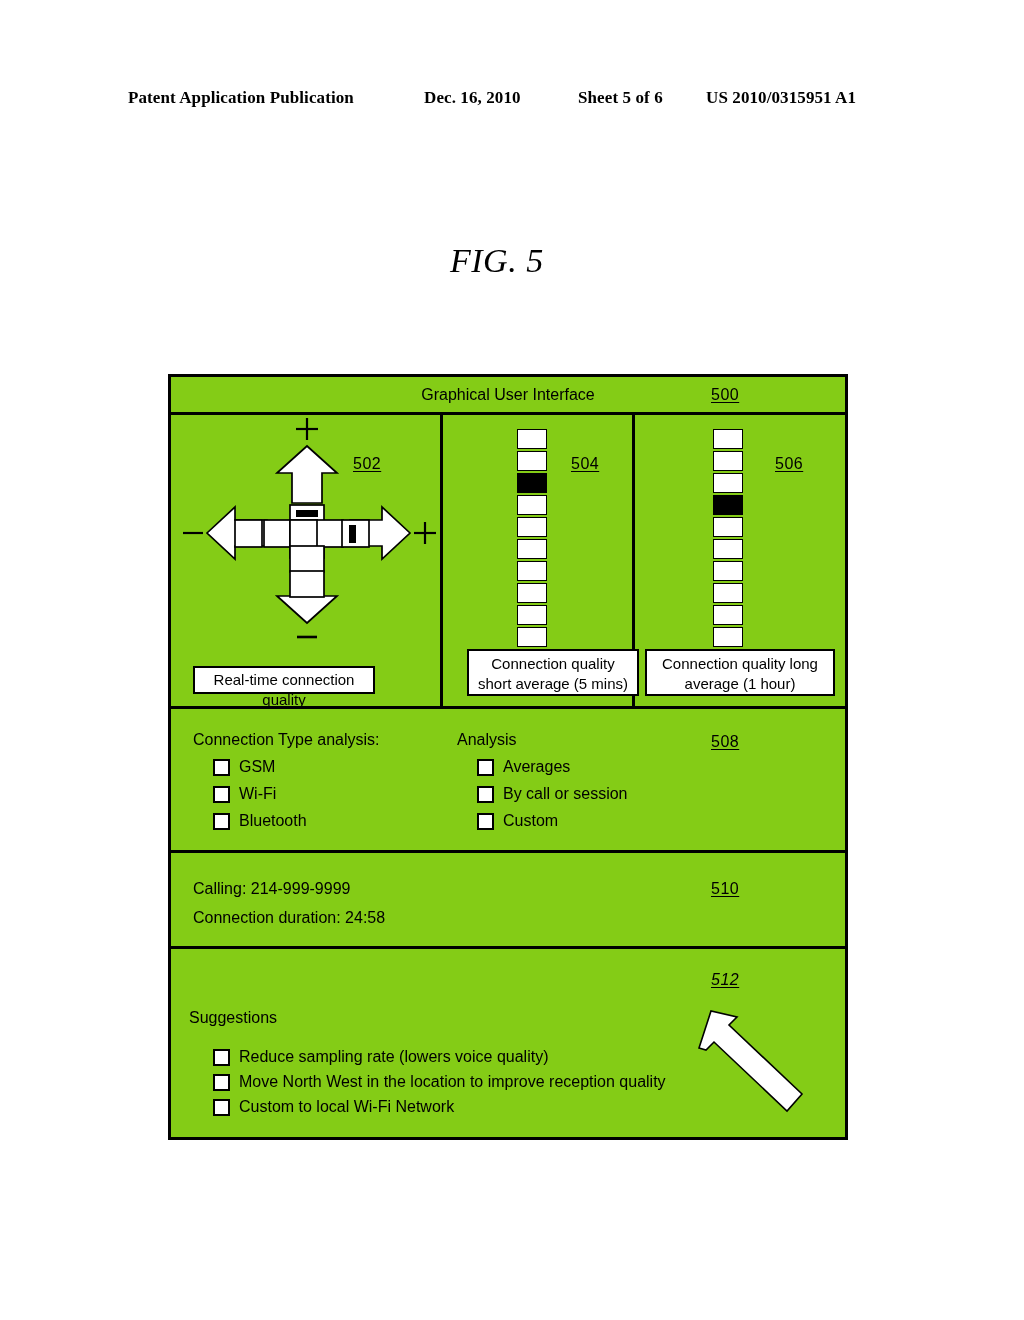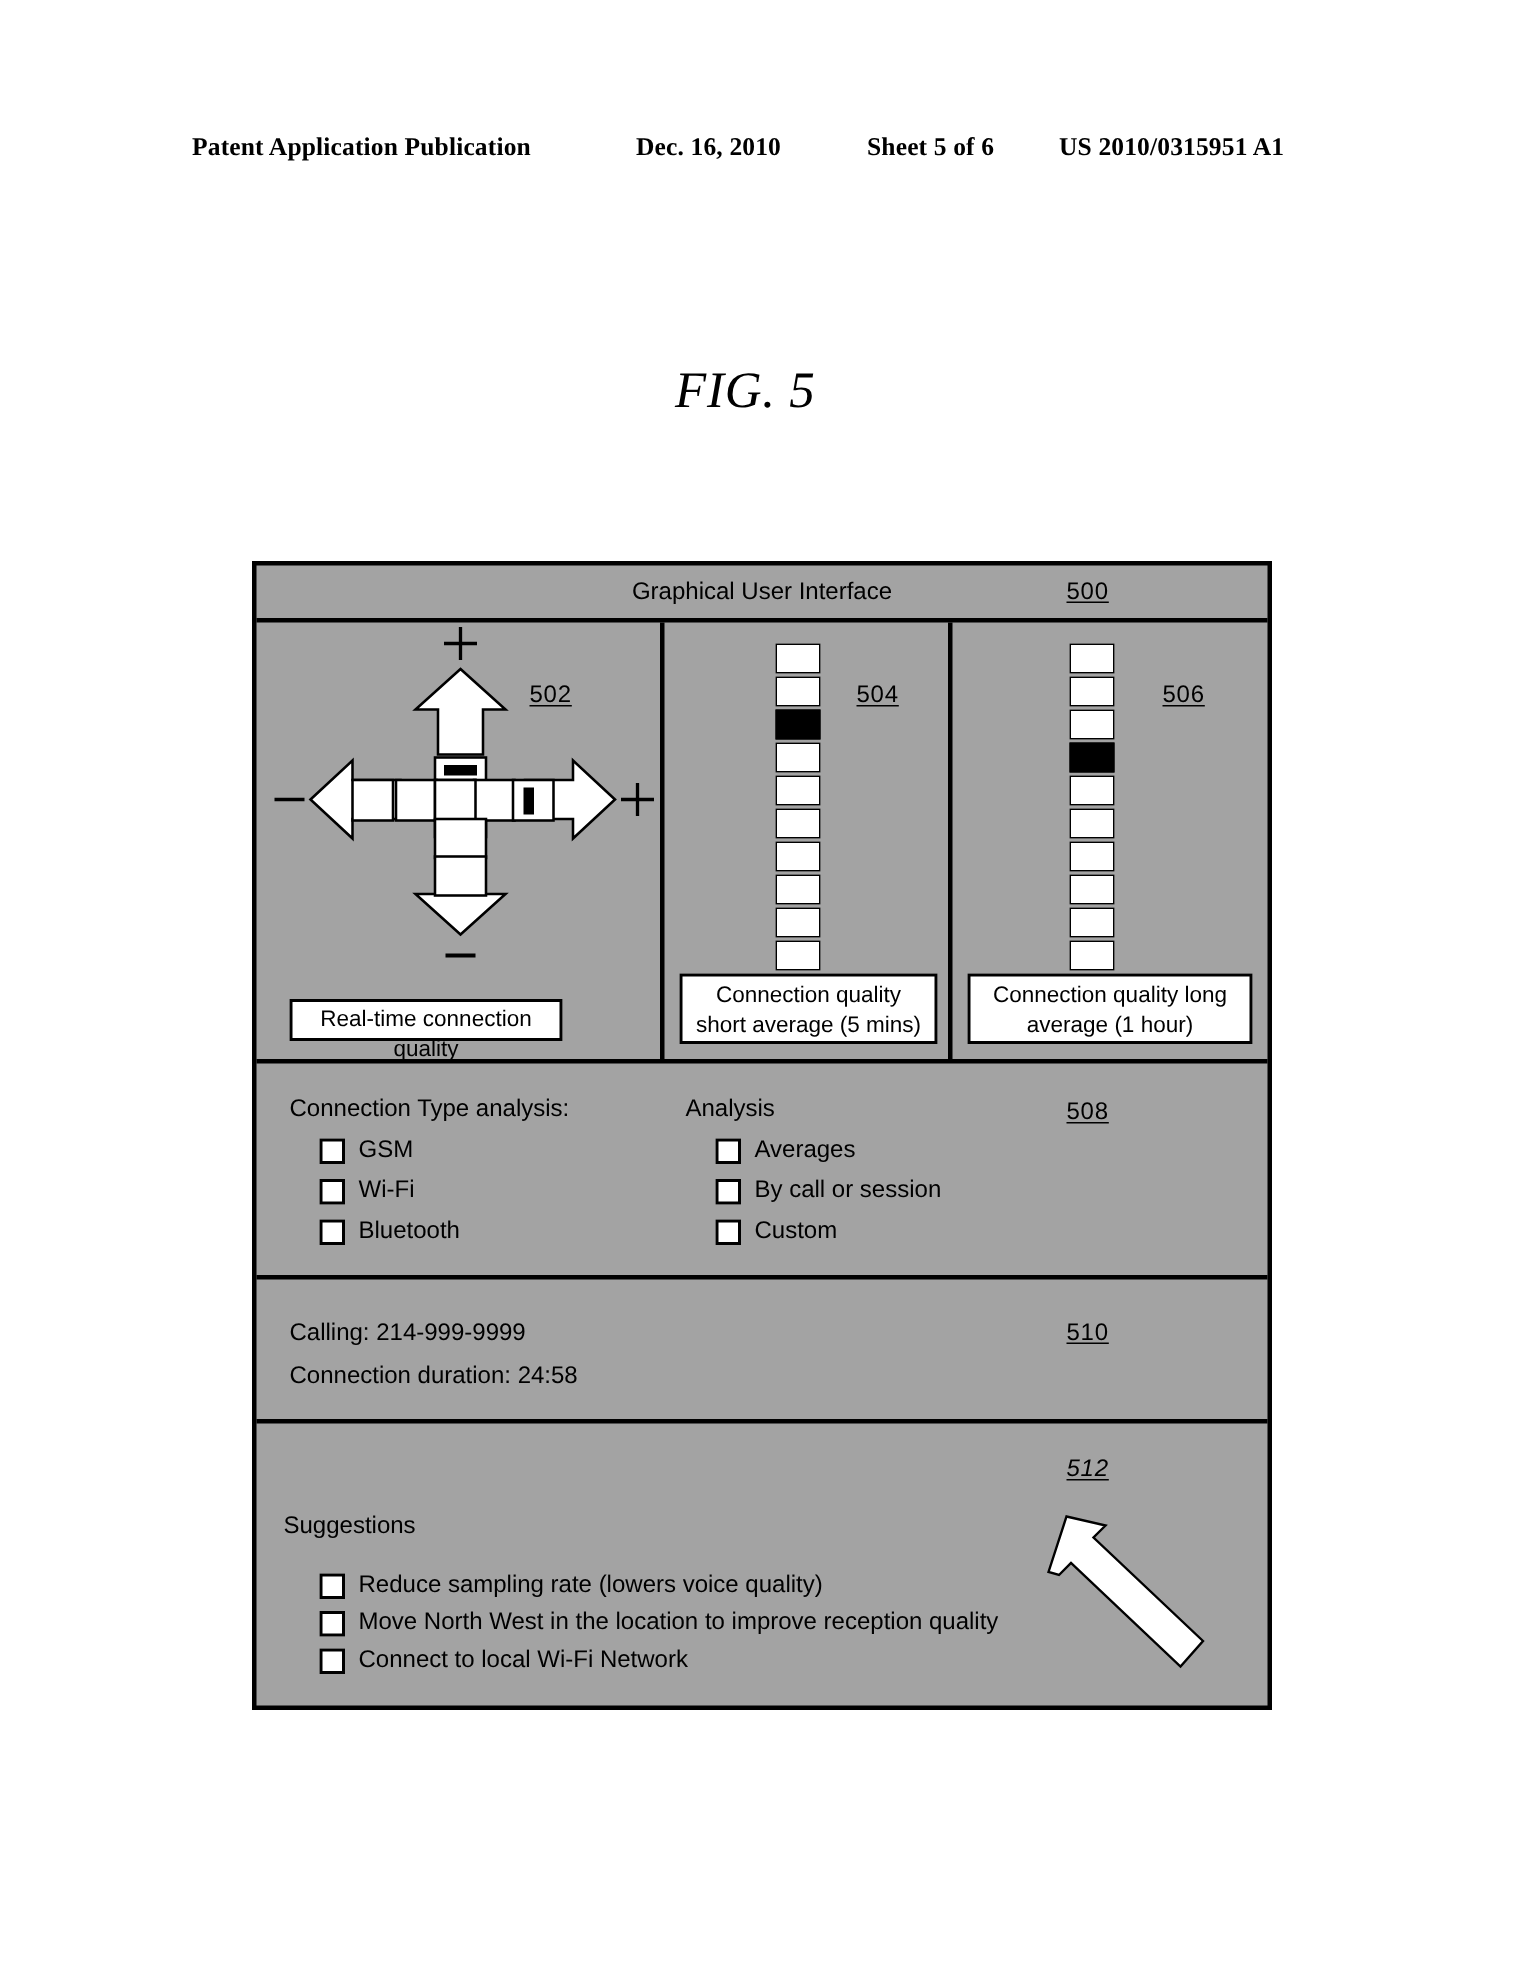--- a/index.html
+++ b/index.html
@@ -47,21 +47,21 @@
 
   
   .gui-frame {
     position: absolute;
     left: 168px;
     top: 374px;
     width: 680px;
     height: 766px;
     border: 3px solid #000;
     box-sizing: border-box;
-    background: #a3a3a3;
+    background: #84cc16;
   }
 
   .ref-num {
     font-size: 16px;
     text-decoration: underline;
     text-underline-offset: 2px;
     letter-spacing: 0.5px;
   }
 
   
@@ -114,21 +114,21 @@
     box-sizing: border-box;
     font-size: 15px;
     text-align: center;
     line-height: 20px;
     background: #fff;
   }
   .cap-502 {
     left: 22px; bottom: 12px; width: 182px; height: 28px; padding-top: 2px; margin-top: 37px;
   }
   .cap-504 {
-    left: 10px; bottom: 10px; width: 172px; height: 47px; padding-top: 3px;
+    left: 24px; bottom: 10px; width: 172px; height: 47px; padding-top: 3px;
   }
   .cap-506 {
     left: 10px; bottom: 10px; width: 190px; height: 47px; padding-top: 3px;
   }
 
   
   .cross-wrap {
     position: absolute;
     left: 0; top: 0;
     width: 272px; height: 240px;
@@ -400,21 +400,21 @@
       <div class="check-row">
         <span class="checkbox"></span>
         <span>Reduce sampling rate (lowers voice quality)</span>
       </div>
       <div class="check-row">
         <span class="checkbox"></span>
         <span>Move North West in the location to improve reception quality</span>
       </div>
       <div class="check-row">
         <span class="checkbox"></span>
-        <span>Connect to local Wi-Fi Network</span>
+        <span>Custom to local Wi-Fi Network</span>
       </div>
     </div>
 
     <svg class="sugg-arrow" width="130" height="125" viewBox="0 0 130 125">
       <polygon fill="#fff" stroke="#000" stroke-width="1.6" points="10,47 22,10 48,16 40,24 113,93 98,110 25,41 17,49"></polygon>
     </svg>
   </div>
 
 </div>
 

